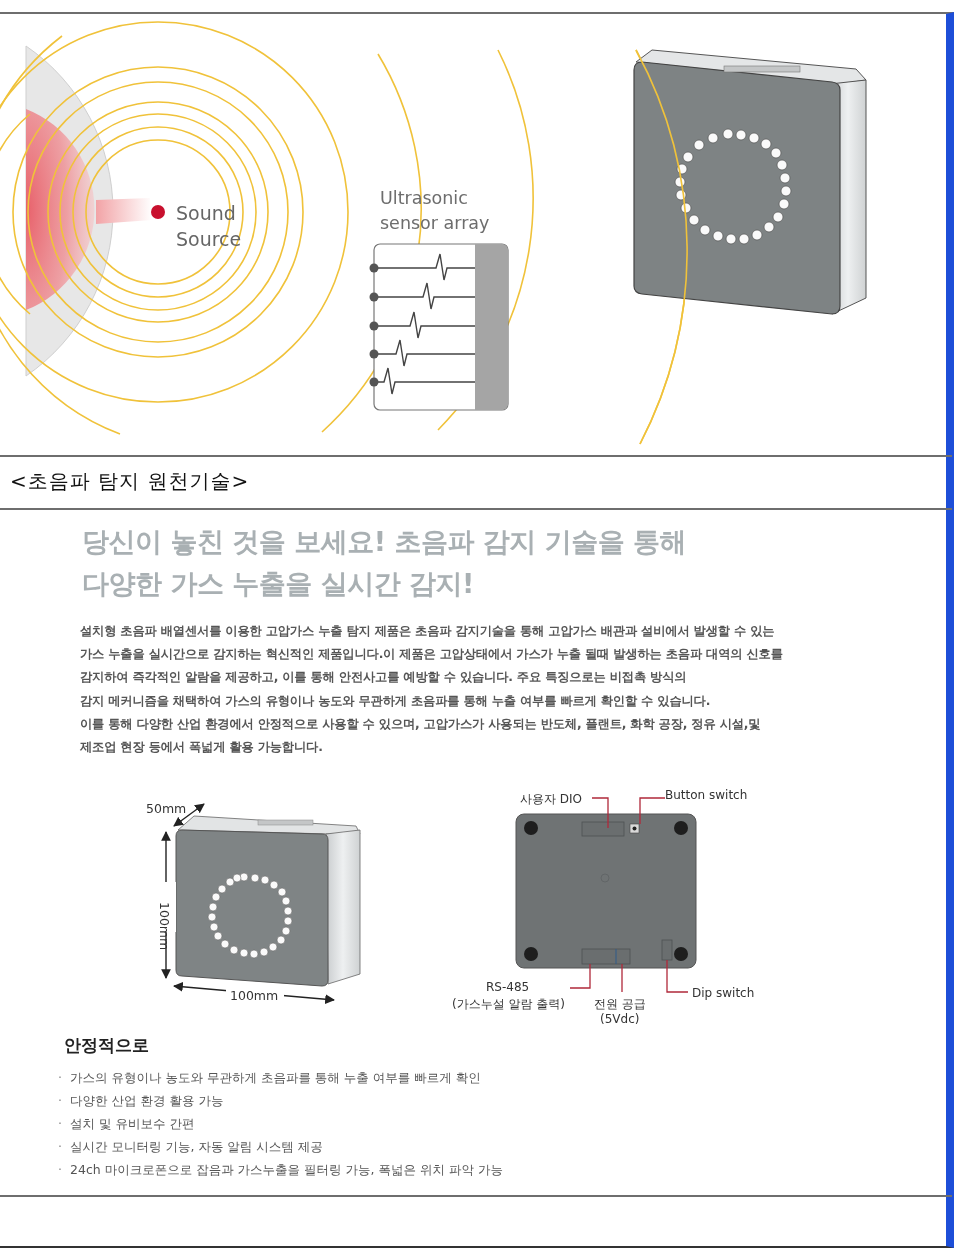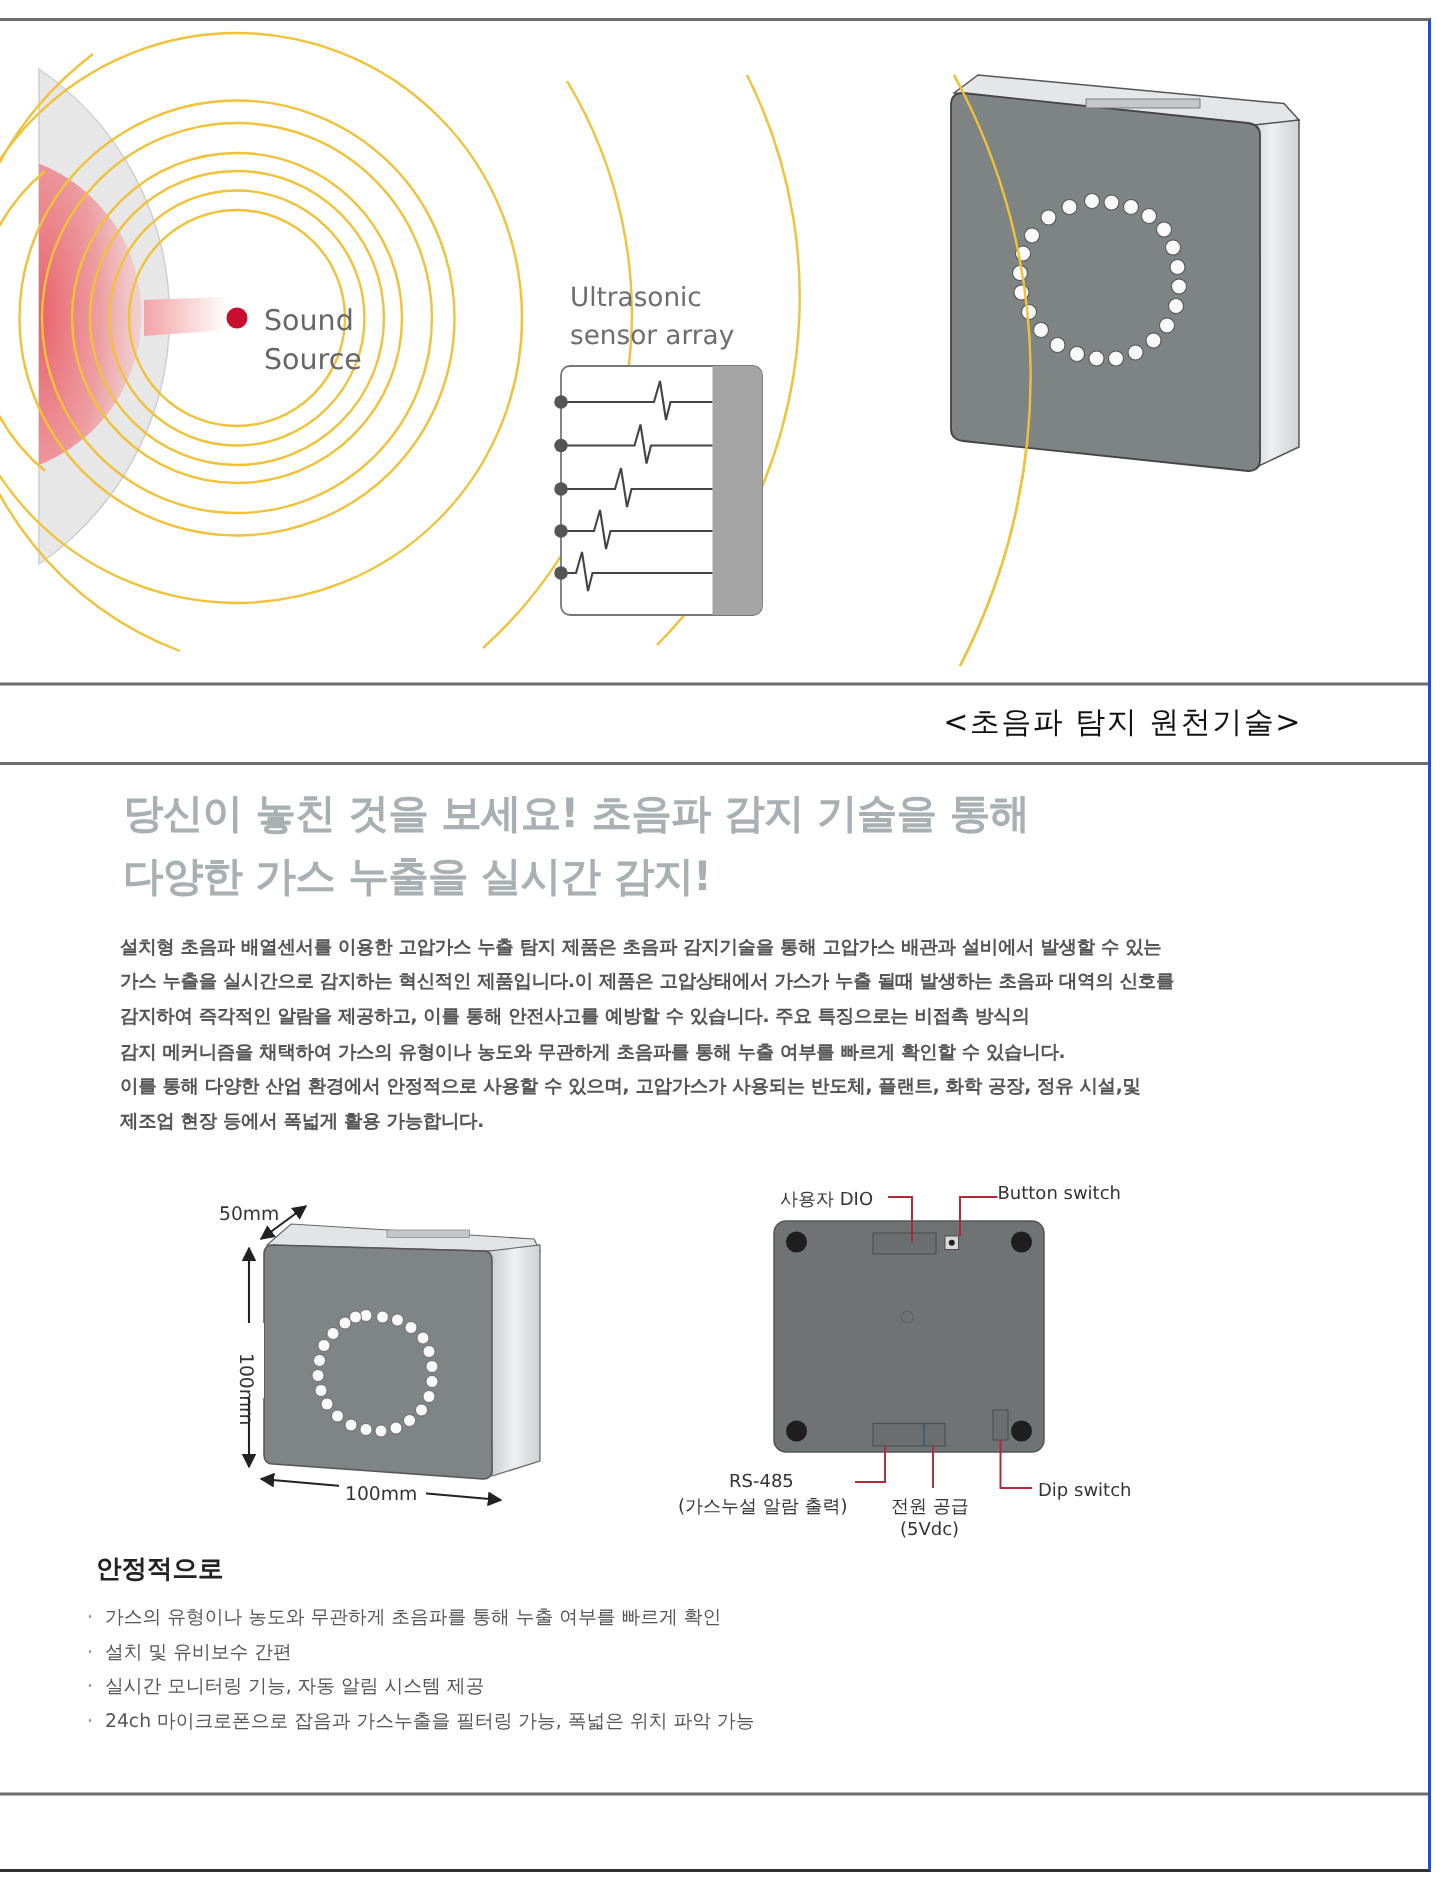--- a/index.html
+++ b/index.html
@@ -2,28 +2,28 @@
 <html><head>
 <meta charset="utf-8">
 <style>
   * { box-sizing: border-box; margin: 0; padding: 0; }
   html, body { width: 960px; height: 1255px; background: #ffffff; overflow: hidden; }
   body { font-family: "DejaVu Sans", sans-serif; color: #222; position: relative; }
 
   .doc-table {
     position: absolute; left: 0; top: 12px; width: 954px; height: 1236px;
     border-top: 2px solid #6e6e6e;
-    border-right: 2px solid #1d4ed8;
+    border-right: 8px solid #1d4ed8;
     border-bottom: 2px solid #333;
     padding-left: 32px;
   }
   .cell-fig1 { position: absolute; left: 0; top: 0; width: 952px; height: 441px; overflow: hidden; }
   .row-line { position: absolute; left: 0; width: 952px; height: 2px; background: #6e6e6e; }
   .caption {
-    position: absolute; left: 0; width: 868px; text-align: right;
+    position: absolute; left: 10px; width: 868px; text-align: left;
     font-family: "DejaVu Sans", sans-serif; font-size: 20px; color: #111;
     letter-spacing: 1px;
   }
   .cell-fig2 { position: absolute; left: 0; top: 496px; width: 952px; height: 685px; overflow: hidden; border-radius: 24px; }
 
   .headline {
     position: absolute; left: 82px; font-family: "DejaVu Sans", sans-serif;
     font-weight: bold; font-size: 27px; color: #a9b0b3; letter-spacing: -0.5px;
   }
   .body-text {
@@ -244,20 +244,21 @@
     <div class="label-sm" style="left:665px;top:278px">Button switch</div>
     <div class="label-sm" style="left:486px;top:470px">RS-485</div>
     <div class="label-sm" style="left:452px;top:486px">(가스누설 알람 출력)</div>
     <div class="label-sm" style="left:594px;top:486px">전원 공급</div>
     <div class="label-sm" style="left:600px;top:502px">(5Vdc)</div>
     <div class="label-sm" style="left:692px;top:476px">Dip switch</div>
 
     <div class="features-title">안정적으로</div>
     <ul class="features-list">
       <li><span class="dot">·</span><span>가스의 유형이나 농도와 무관하게 초음파를 통해 누출 여부를 빠르게 확인</span></li>
+      <li><span class="dot">·</span><span>다양한 산업 환경 활용 가능</span></li>
       <li><span class="dot">·</span><span>설치 및 유비보수 간편</span></li>
       <li><span class="dot">·</span><span>실시간 모니터링 기능, 자동 알림 시스템 제공</span></li>
       <li><span class="dot">·</span><span>24ch 마이크로폰으로 잡음과 가스누출을 필터링 가능, 폭넓은 위치 파악 가능</span></li>
     </ul>
   </div>
 
   <div class="row-line" style="top:1181px"></div>
 </div>
 
 </body></html>

